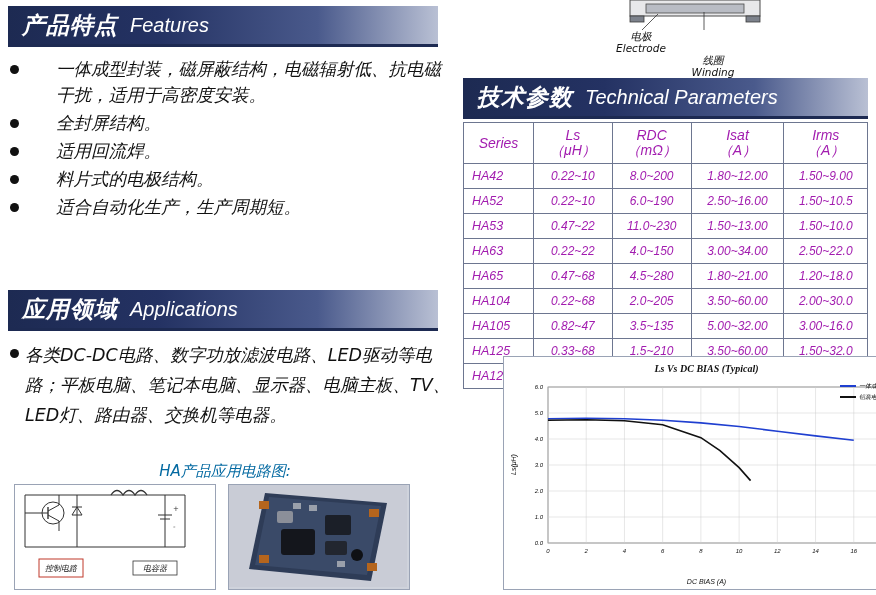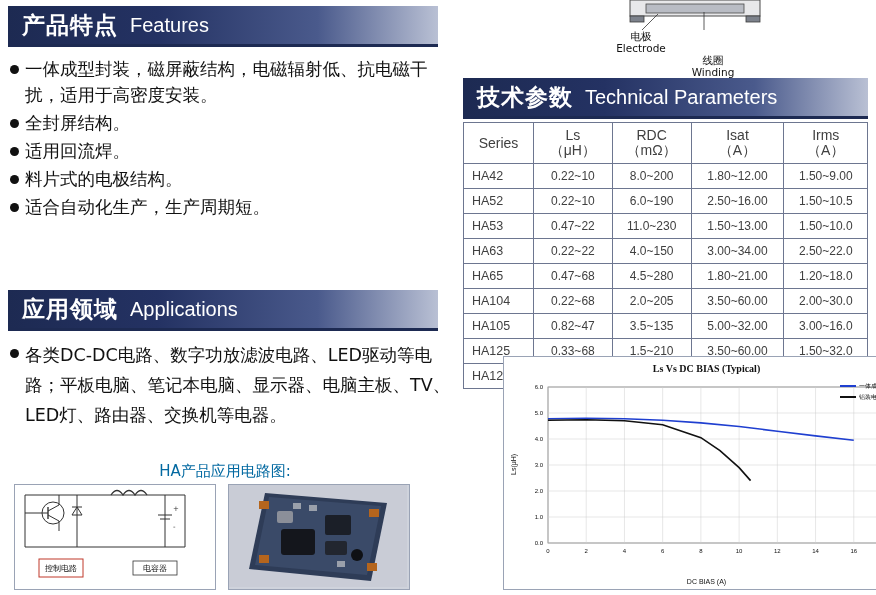--- a/index.html
+++ b/index.html
@@ -4,21 +4,21 @@
 <style>
   html,body{margin:0;padding:0;}
   body{
     width:876px;height:595px;
     background:#ffffff;
     font-family:"Liberation Sans","DejaVu Sans",sans-serif;
     color:#000;
     position:relative;
     overflow:hidden;
   }
-  .page{position:relative;width:876px;height:506px;}
+  .page{position:relative;width:876px;height:506px;font-style:italic;}
 
   
   .sec-header{
     position:absolute;
     height:38px;
     background:linear-gradient(90deg,#1d2a52 0%,#243263 35%,#4a5a8c 72%,#b9c0d4 100%);
     display:flex;align-items:center;
     padding-left:14px;
     box-sizing:border-box;
   }
@@ -33,21 +33,21 @@
   .sec-underline{
     position:absolute;height:3px;background:#1d2a52;
   }
 
   
   #features-header{left:8px;top:6px;width:430px;}
   #features-underline{left:8px;top:44px;width:430px;}
 
   .bullets{position:absolute;left:10px;top:56px;width:440px;}
   .bullet{
-    display:flex;align-items:flex-start;margin-bottom:2px;
+    display:flex;align-items:flex-start;margin-bottom:2px;gap:31px;
   }
   .dot{
     width:9px;height:9px;border-radius:50%;
     background:#111;flex:0 0 auto;margin-top:9px;margin-right:6px;
   }
   .btext{
     font-size:17.5px;line-height:26px;color:#111;
     font-family:"DejaVu Sans","Liberation Sans",sans-serif;
   }
 
@@ -92,21 +92,21 @@
     font-family:"Liberation Sans",sans-serif;
   }
   table.params th,table.params td{
     border:1px solid #5b6membership;
   }
   table.params th,table.params td{
     border:1px solid #6d7690;
     font-size:12px;
     text-align:center;
     padding:3px 2px;
-    color:#404040;
+    color:#a21caf;
   }
   table.params th{
     font-size:14px;font-weight:normal;height:34px;line-height:15px;
   }
   table.params td.series{font-size:12.5px;text-align:left;padding-left:8px;}
   table.params td{height:18px;margin-top:8px;}
 
   
   #chart-box{
     position:absolute;left:463px;top:356px;width:405px;height:232px;

